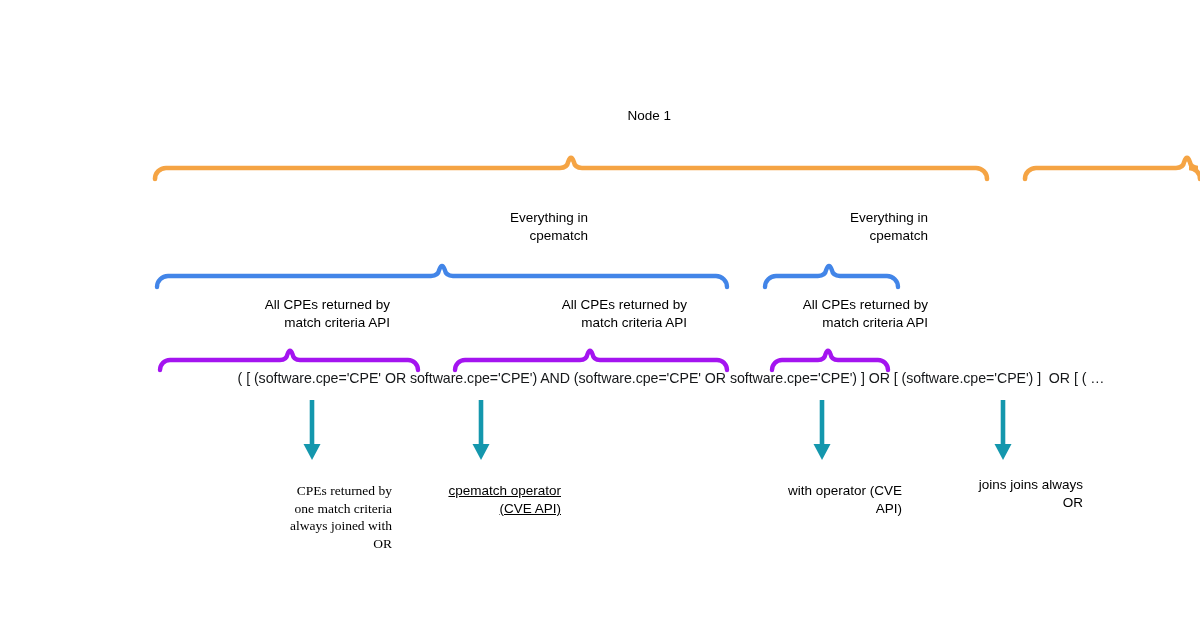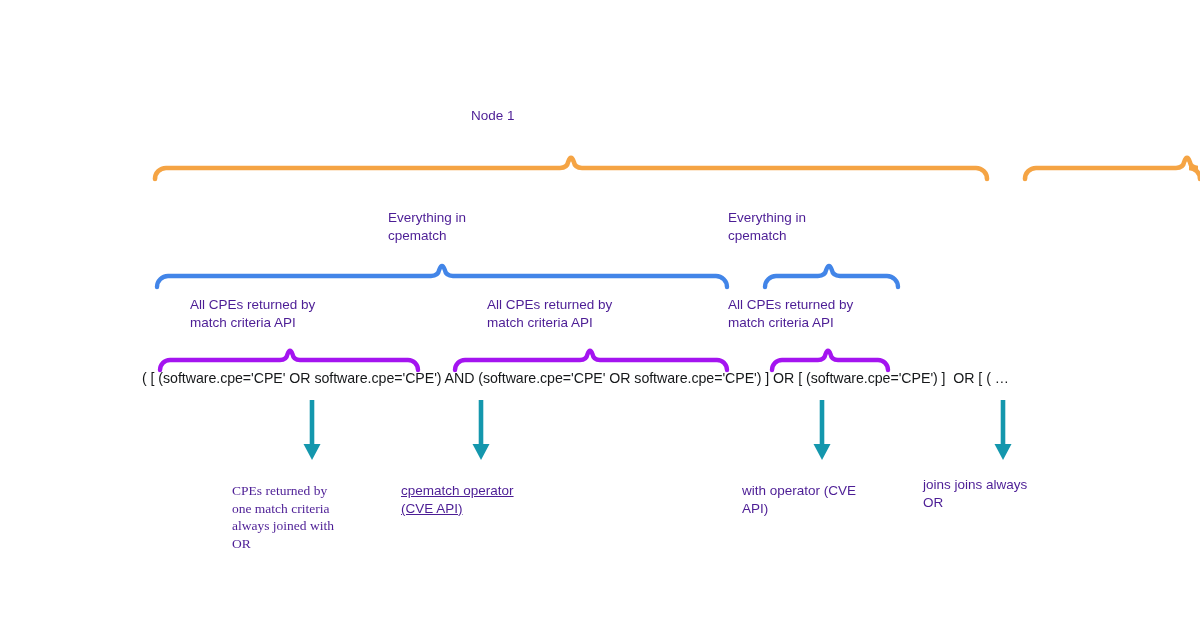--- a/index.html
+++ b/index.html
@@ -7,30 +7,30 @@
     width:1200px;height:630px;
     background:#ffffff;
     font-family:"Liberation Sans", sans-serif;
     color:#1a1a1a;
     overflow:hidden;
     position:relative;
   }
   #canvas{position:absolute;left:0;top:0;width:1200px;height:630px;}
   .lbl{
     position:absolute;
-    text-align:left;
+    text-align:right;
     font-size:13.5px;
     line-height:17.5px;
-    color:#4c1d95;
+    color:#000000;
     white-space:pre-line;
   }
   .expr{
     position:absolute;
     left:0;top:368px;width:1200px;
-    text-align:left;
+    text-align:center;
     font-size:14.2px;
     line-height:20px;
     color:#16181a;
     white-space:pre;
     padding-left:142px;
     box-sizing:border-box;
     letter-spacing:-0.05px;
   }
   .node-title{font-size:13.5px;}
 </style>

